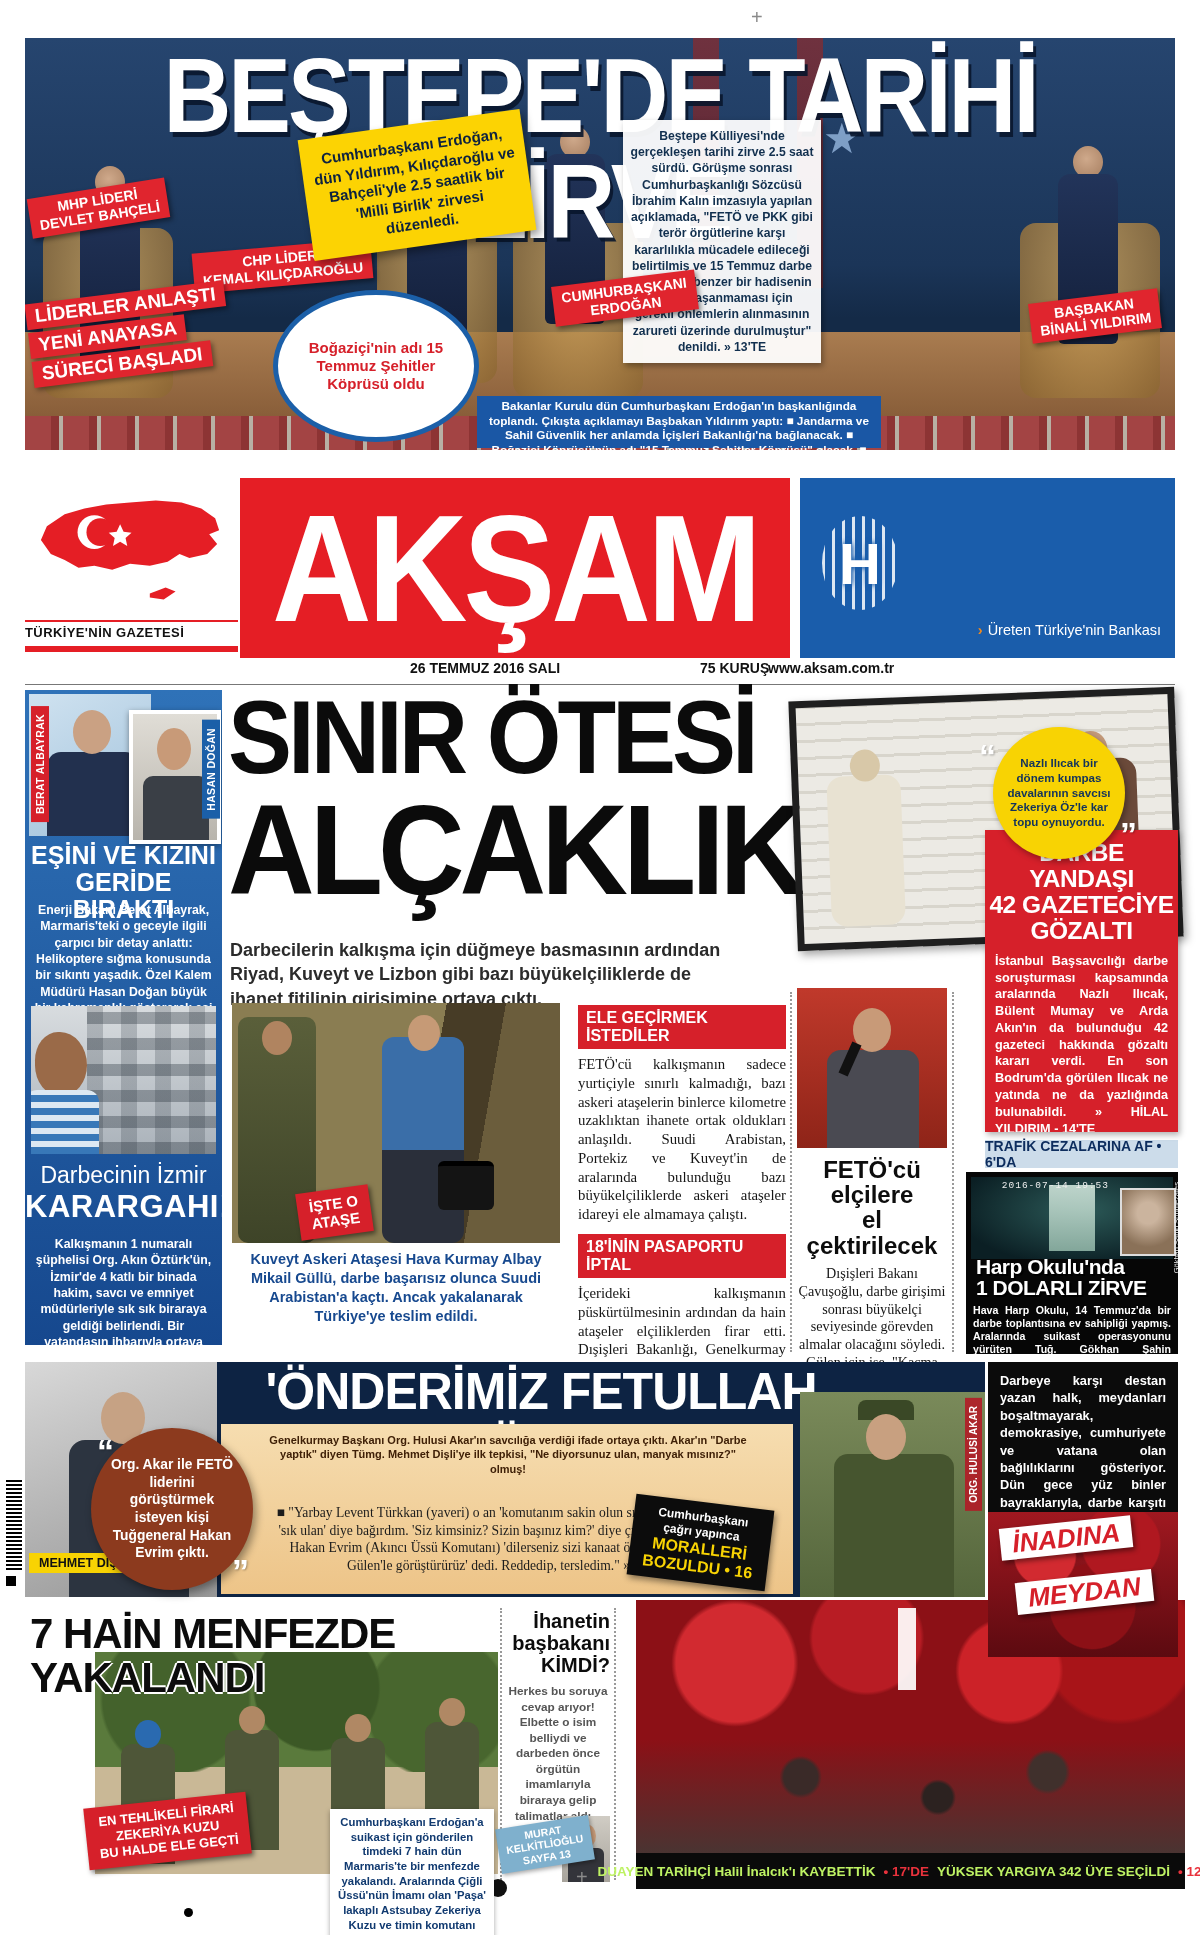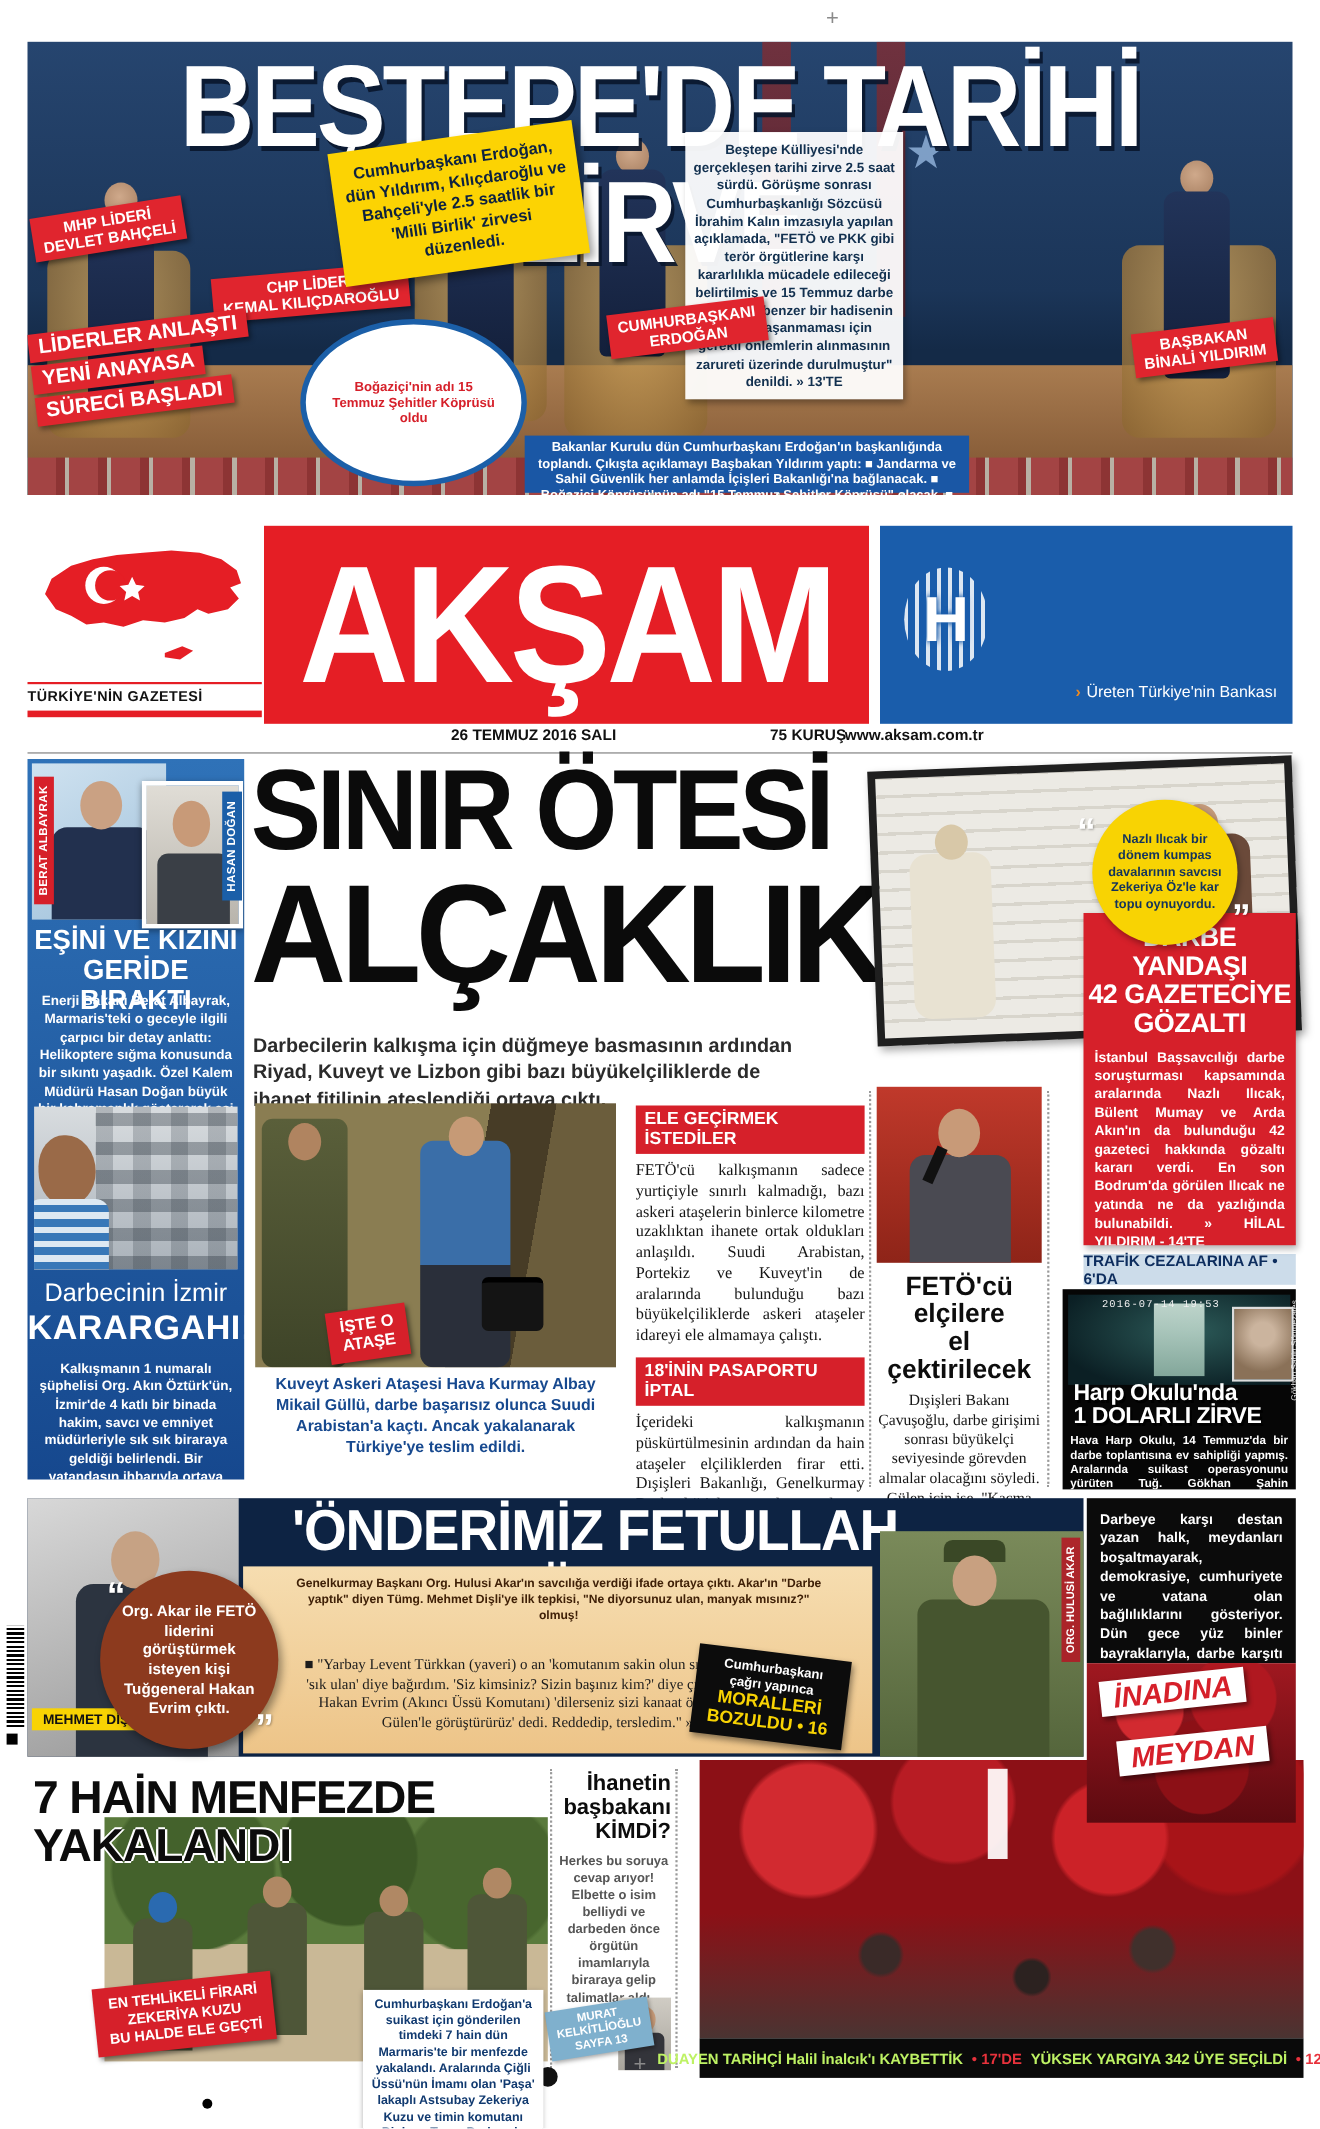--- a/index.html
+++ b/index.html
@@ -20,21 +20,21 @@
   .man{border-radius:10px;}
   .man .head{position:absolute;left:50%;top:0;width:30px;height:32px;margin-left:-15px;border-radius:50%;background:radial-gradient(circle at 45% 40%,#cfa98b,#a57d5f);}
   .man .torso{position:absolute;left:50%;top:28px;width:60px;height:170px;margin-left:-30px;border-radius:12px 12px 6px 6px;background:linear-gradient(#22345a,#131f3a);}
   .bn-headline{left:0;right:0;top:6px;text-align:center;color:#fff;font-weight:900;font-size:94px;line-height:1;letter-spacing:-3px;transform:scaleY(1.12);transform-origin:top center;text-shadow:3px 4px 0 rgba(9,22,44,.9);z-index:5;}
   .bn-star{color:#8fb0d8;font-size:42px;opacity:.85;z-index:4;}
   .redlab{background:#e0252e;color:#fff;font-weight:900;text-align:center;line-height:1.15;padding:4px 9px;box-shadow:2px 3px 5px rgba(0,0,0,.45);z-index:6;font-size:14px;}
   .bn-leaders{z-index:6;transform:rotate(-7deg);}
   .bn-leaders span{display:block;background:#e0252e;color:#fff;font-weight:900;font-size:19px;padding:2px 9px;margin-bottom:3px;width:max-content;box-shadow:2px 3px 5px rgba(0,0,0,.4);}
   .bn-yellow{left:280px;top:86px;width:204px;transform:rotate(-8deg);background:#fcd303;color:#0d2240;font-weight:900;font-size:15px;line-height:1.3;text-align:center;padding:12px 10px;box-shadow:3px 5px 8px rgba(0,0,0,.4);z-index:6;}
   .bn-white{left:598px;top:82px;width:184px;background:rgba(255,255,255,.94);color:#12304f;font-weight:800;font-size:12.2px;line-height:1.33;text-align:center;padding:8px 7px;z-index:5;box-shadow:2px 3px 6px rgba(0,0,0,.35);}
-  .bn-circle{left:248px;top:252px;width:206px;height:152px;border-radius:50%;background:#fff;border:5px solid #1b5fa8;display:flex;align-items:center;justify-content:center;text-align:center;color:#d6202a;font-weight:900;font-size:12px;line-height:1.2;padding:8px 20px;box-sizing:border-box;z-index:7;}
+  .bn-circle{left:248px;top:252px;width:206px;height:152px;border-radius:50%;background:#fff;border:5px solid #1b5fa8;display:flex;align-items:center;justify-content:center;text-align:center;color:#d6202a;font-weight:900;font-size:15px;line-height:1.2;padding:8px 20px;box-sizing:border-box;z-index:7;}
   .bn-strip{left:452px;top:358px;width:404px;height:52px;background:#1a57a5;color:#fff;font-weight:800;font-size:11.8px;line-height:1.25;text-align:center;padding:3px 8px;box-sizing:border-box;z-index:6;}
 
   
   .mh-left{left:25px;top:478px;width:213px;height:180px;background:#fff;}
   .mh-line1{left:0;top:142px;width:213px;height:2px;background:#e51e25;}
   .mh-tag{left:0;top:147px;width:213px;text-align:left;font-weight:900;font-size:13px;color:#111;letter-spacing:.4px;}
   .mh-line2{left:0;top:168px;width:213px;height:6px;background:#e51e25;}
   .mh-red{left:240px;top:478px;width:550px;height:180px;background:#e51e25;display:flex;align-items:center;justify-content:center;}
   .mh-title{color:#fff;font-weight:900;font-size:138px;letter-spacing:-4px;transform:scaleY(1.1);line-height:1;}
   .mh-bank{left:800px;top:478px;width:375px;height:180px;background:#1a5dab;}
@@ -260,21 +260,21 @@
         <i class="head"></i>
         <i class="shirt"></i>
       </div>
     <div class="abs lr-k2">Darbecinin İzmir</div>
     <div class="abs lr-t2">KARARGAHI!</div>
     <div class="abs lr-b2">Kalkışmanın 1 numaralı şüphelisi Org. Akın Öztürk'ün, İzmir'de 4 katlı bir binada hakim, savcı ve emniyet müdürleriyle sık sık biraraya geldiği belirlendi. Bir vatandaşın ihbarıyla ortaya çıkan evde birçok belge ele geçti. » CUMHUR ERKEK - 15'TE</div>
   </div>
 
   <div class="abs ld-h1">SINIR ÖTESİ</div>
   <div class="abs ld-h2">ALÇAKLIK</div>
-  <div class="abs ld-deck">Darbecilerin kalkışma için düğmeye basmasının ardından Riyad, Kuveyt ve Lizbon gibi bazı büyükelçiliklerde de ihanet fitilinin ateşlendiği ortaya çıktı.</div>
+  <div class="abs ld-deck">Darbecilerin kalkışma için düğmeye basmasının ardından Riyad, Kuveyt ve Lizbon gibi bazı büyükelçiliklerde de ihanet fitilinin girişimine ortaya çıktı.</div>
 
   <div class="abs ld-photo">
     <div class="soldier">
         <i class="face"></i>
       </div>
     <div class="att">
         <i class="face"></i>
       </div>
     <div class="bag"></div>
     <div class="abs ld-badge pre">İŞTE O

